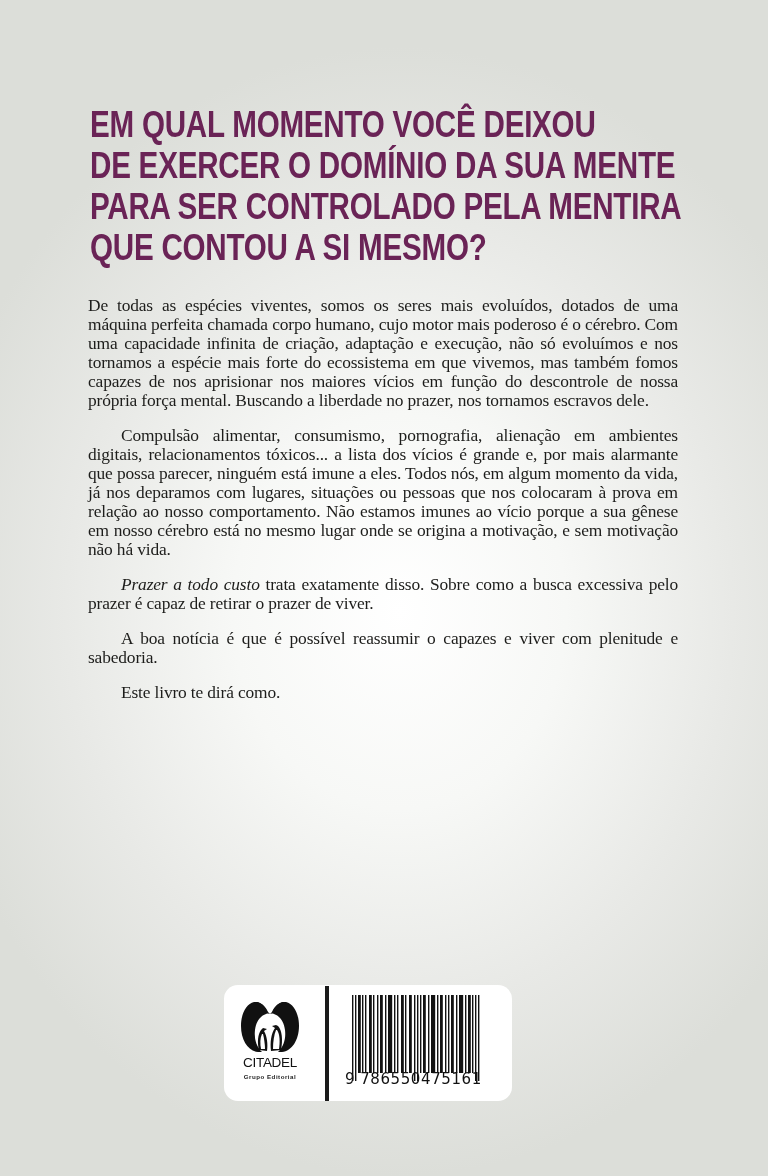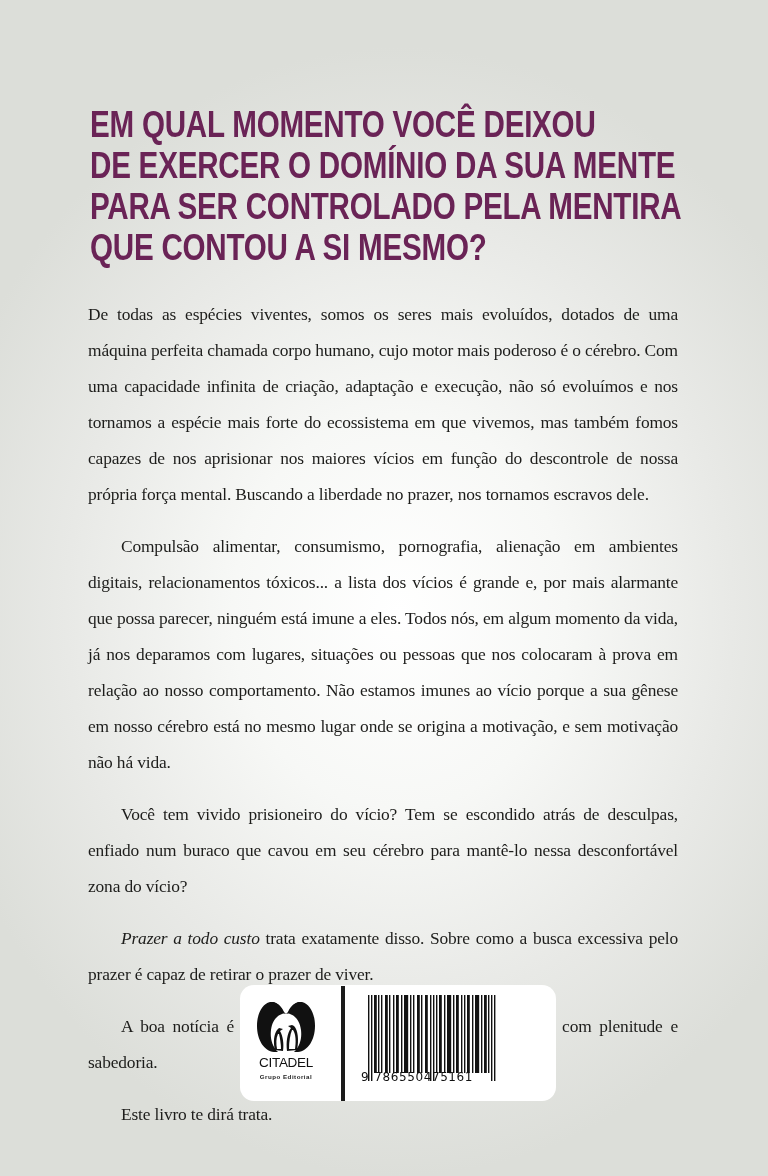--- a/index.html
+++ b/index.html
@@ -38,43 +38,42 @@
     .headline .hl-line {
       display: block;
     }
     .body-text {
       position: absolute;
       left: 88px;
       top: 296px;
       width: 590px;
       color: #1d1d1b;
       font-size: 17.4px;
-      line-height: 36px;
+      line-height: 19px;
       text-align: justify;
       letter-spacing: -0.15px;
     }
     .body-text p {
       margin: 0 0 16px 0;
     }
     .body-text p.indent {
       text-indent: 33px;
     }
     .body-text em {
       font-style: italic;
       margin-top: 34px;
     }
     .imprint-box {
       position: absolute;
-      left: 240px;
+      left: 224px;
       top: 985px;
       width: 288px;
       height: 116px;
       background: #ffffff;
       border-radius: 14px;
-      padding-left: 28px;
     }
     .logo {
       position: absolute;
       left: 0;
       top: 0;
       width: 92px;
       height: 116px;
     }
     .logo svg {
       position: absolute;
@@ -121,21 +120,21 @@
       height: 88px;
     }
     .barcode svg {
       display: block;
     }
     .barcode-digits {
       position: absolute;
       left: 121px;
       top: 85px;
       font-family: "DejaVu Sans", sans-serif;
-      font-size: 12px;
+      font-size: 15px;
       color: #111;
       letter-spacing: 0.6px;
       white-space: nowrap;
     }
     .barcode-digits .lead {
       margin-right: 5px;
     }
   </style>
 </head>
 <body>
@@ -145,24 +144,23 @@
   <h1 class="headline">
     <span class="hl-line">EM QUAL MOMENTO VOCÊ DEIXOU</span>
     <span class="hl-line">DE EXERCER O DOMÍNIO DA SUA MENTE</span>
     <span class="hl-line">PARA SER CONTROLADO PELA MENTIRA</span>
     <span class="hl-line">QUE CONTOU A SI MESMO?</span>
   </h1>
 
   <div class="body-text">
     <p>De todas as espécies viventes, somos os seres mais evoluídos, dotados de uma máquina perfeita chamada corpo humano, cujo motor mais poderoso é o cérebro. Com uma capacidade infinita de criação, adaptação e execução, não só evoluímos e nos tornamos a espécie mais forte do ecossistema em que vivemos, mas também fomos capazes de nos aprisionar nos maiores vícios em função do descontrole de nossa própria força mental. Buscando a liberdade no prazer, nos tornamos escravos dele.</p>
     <p class="indent">Compulsão alimentar, consumismo, pornografia, alienação em ambientes digitais, relacionamentos tóxicos... a lista dos vícios é grande e, por mais alarmante que possa parecer, ninguém está imune a eles. Todos nós, em algum momento da vida, já nos deparamos com lugares, situações ou pessoas que nos colocaram à prova em relação ao nosso comportamento. Não estamos imunes ao vício porque a sua gênese em nosso cérebro está no mesmo lugar onde se origina a motivação, e sem motivação não há vida.</p>
-    <p class="indent">Você tem vivido prisioneiro do vício? Tem se escondido atrás de desculpas, enfiado num buraco que cavou em seu cérebro para mantê-lo nessa desconfortável zona do vício?</p>
     <p class="indent"><em>Prazer a todo custo</em><span> trata exatamente disso. Sobre como a busca excessiva pelo prazer é capaz de retirar o prazer de viver.</span></p>
     <p class="indent">A boa notícia é que é possível reassumir o capazes e viver com plenitude e sabedoria.</p>
-    <p class="indent">Este livro te dirá trata.</p>
+    <p class="indent">Este livro te dirá como.</p>
   </div>
 
   <div class="imprint-box">
     <div class="logo">
       <svg width="60" height="56" viewBox="0 0 60 56">
 
         <path d="M14 4 C6 6 1 16 1 28 C1 42 8 53 18 54 L22 54 C16 48 14 40 15 32 C16 24 20 18 26 16 L28 15 C26 10 22 5 17 4 Z" fill="#111"></path>
         <path d="M17 4 C22 5 26 9 28 14 L30 16 L26 15 C22 10 19 7 15 6 Z" fill="#111"></path>
 
         <path d="M46 4 C54 6 59 16 59 28 C59 42 52 53 42 54 L38 54 C44 48 46 40 45 32 C44 24 40 18 34 16 L32 15 C34 10 38 5 43 4 Z" fill="#111"></path>

